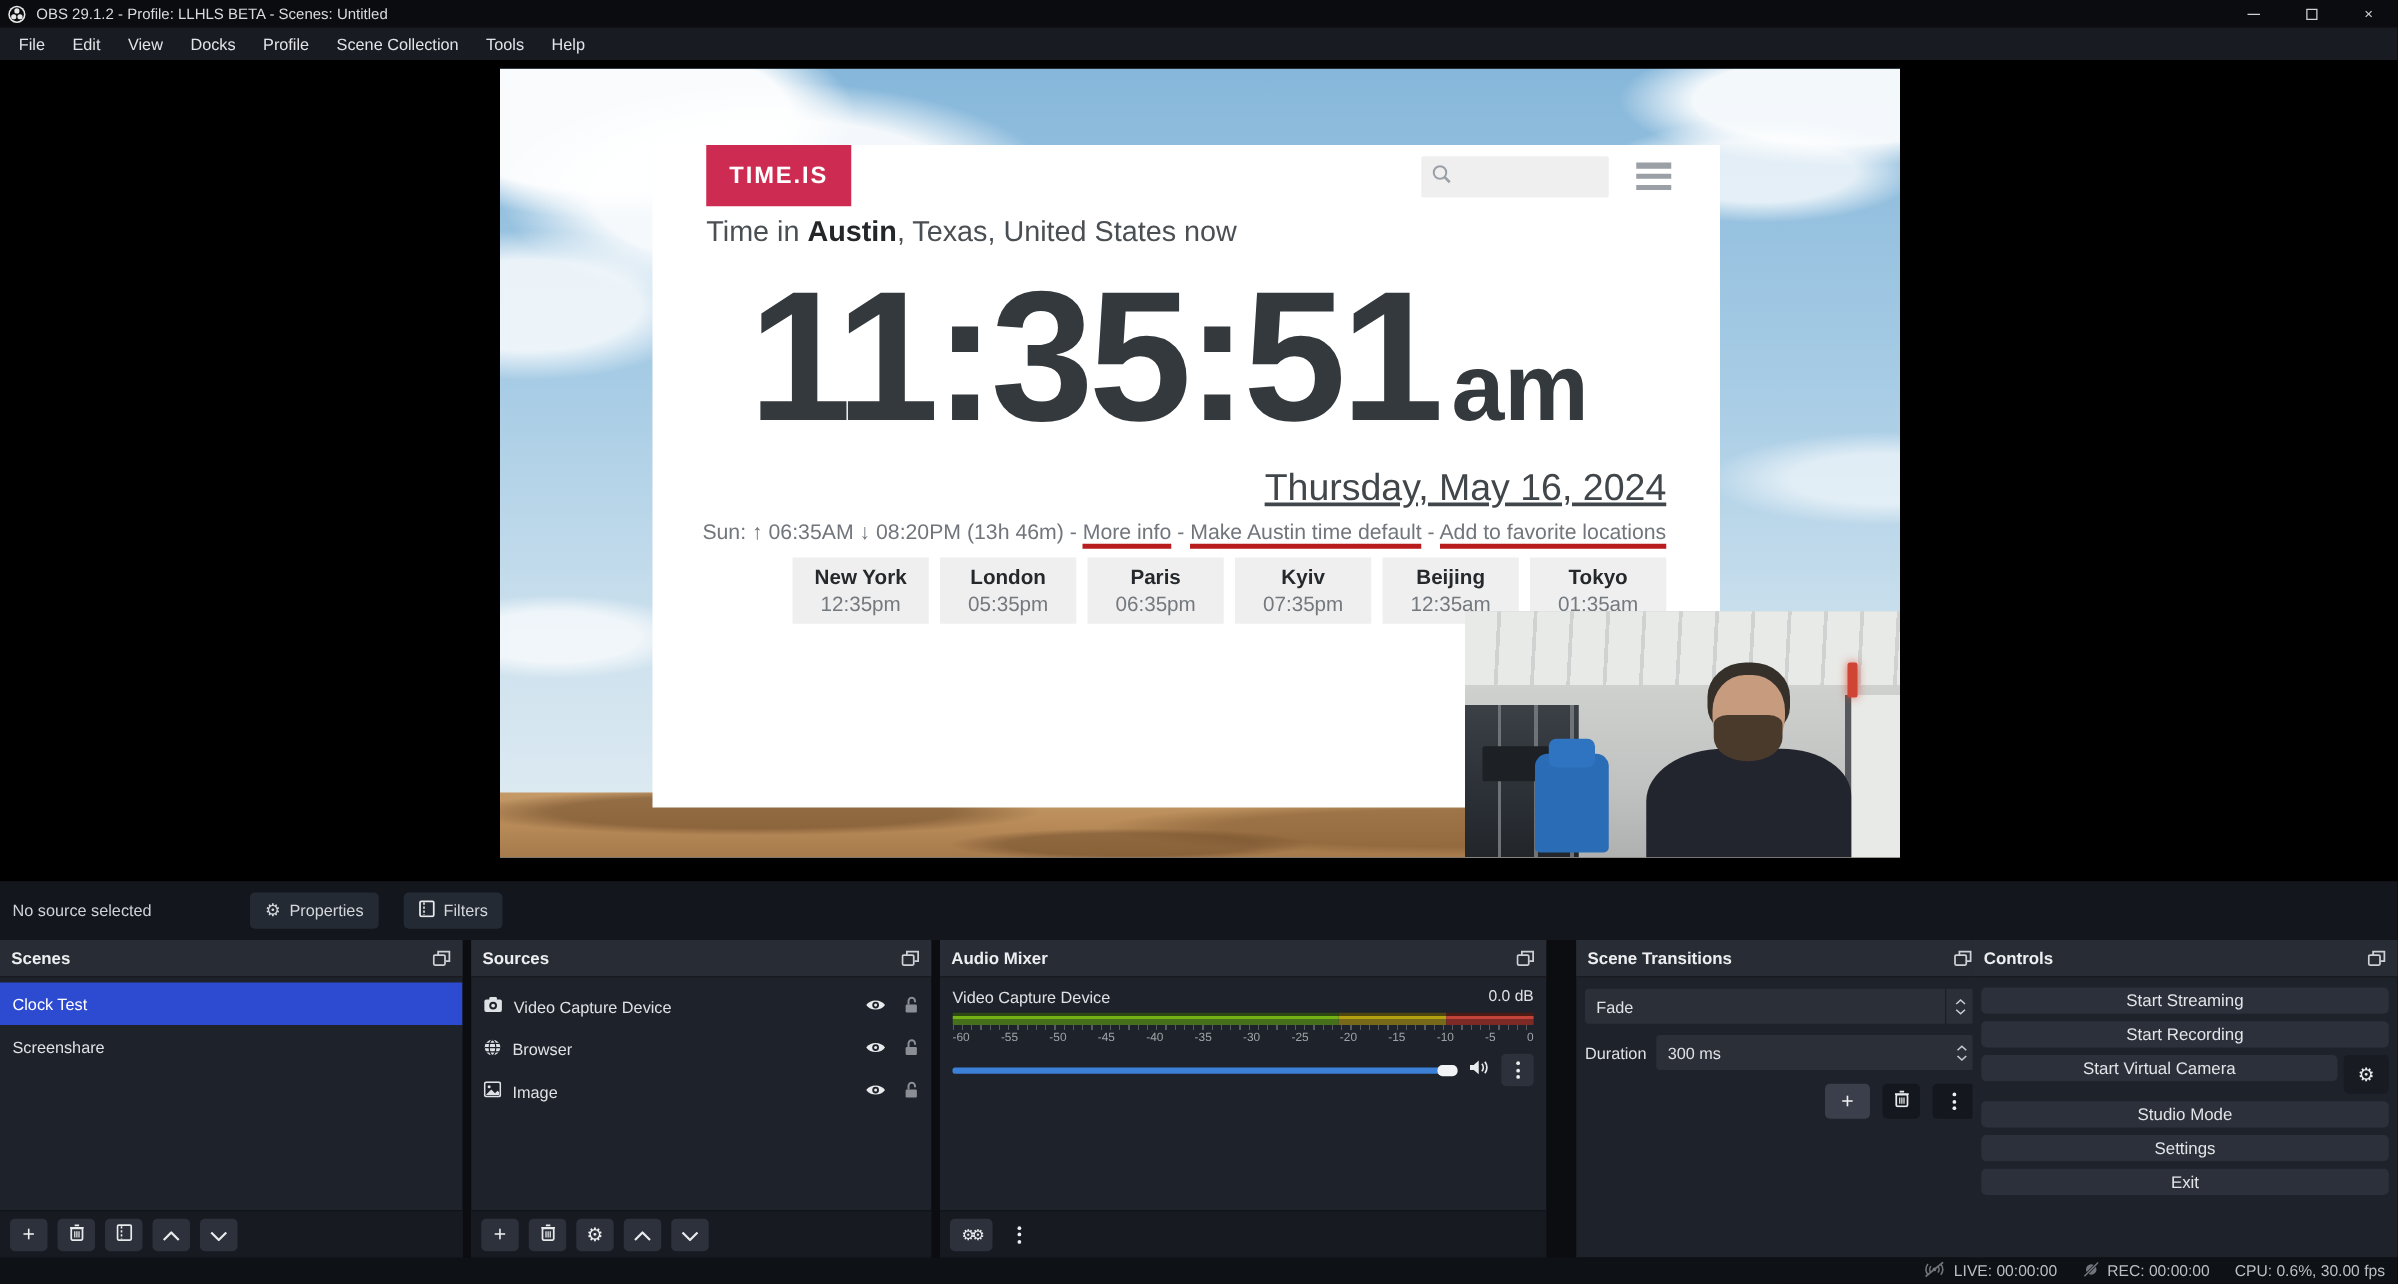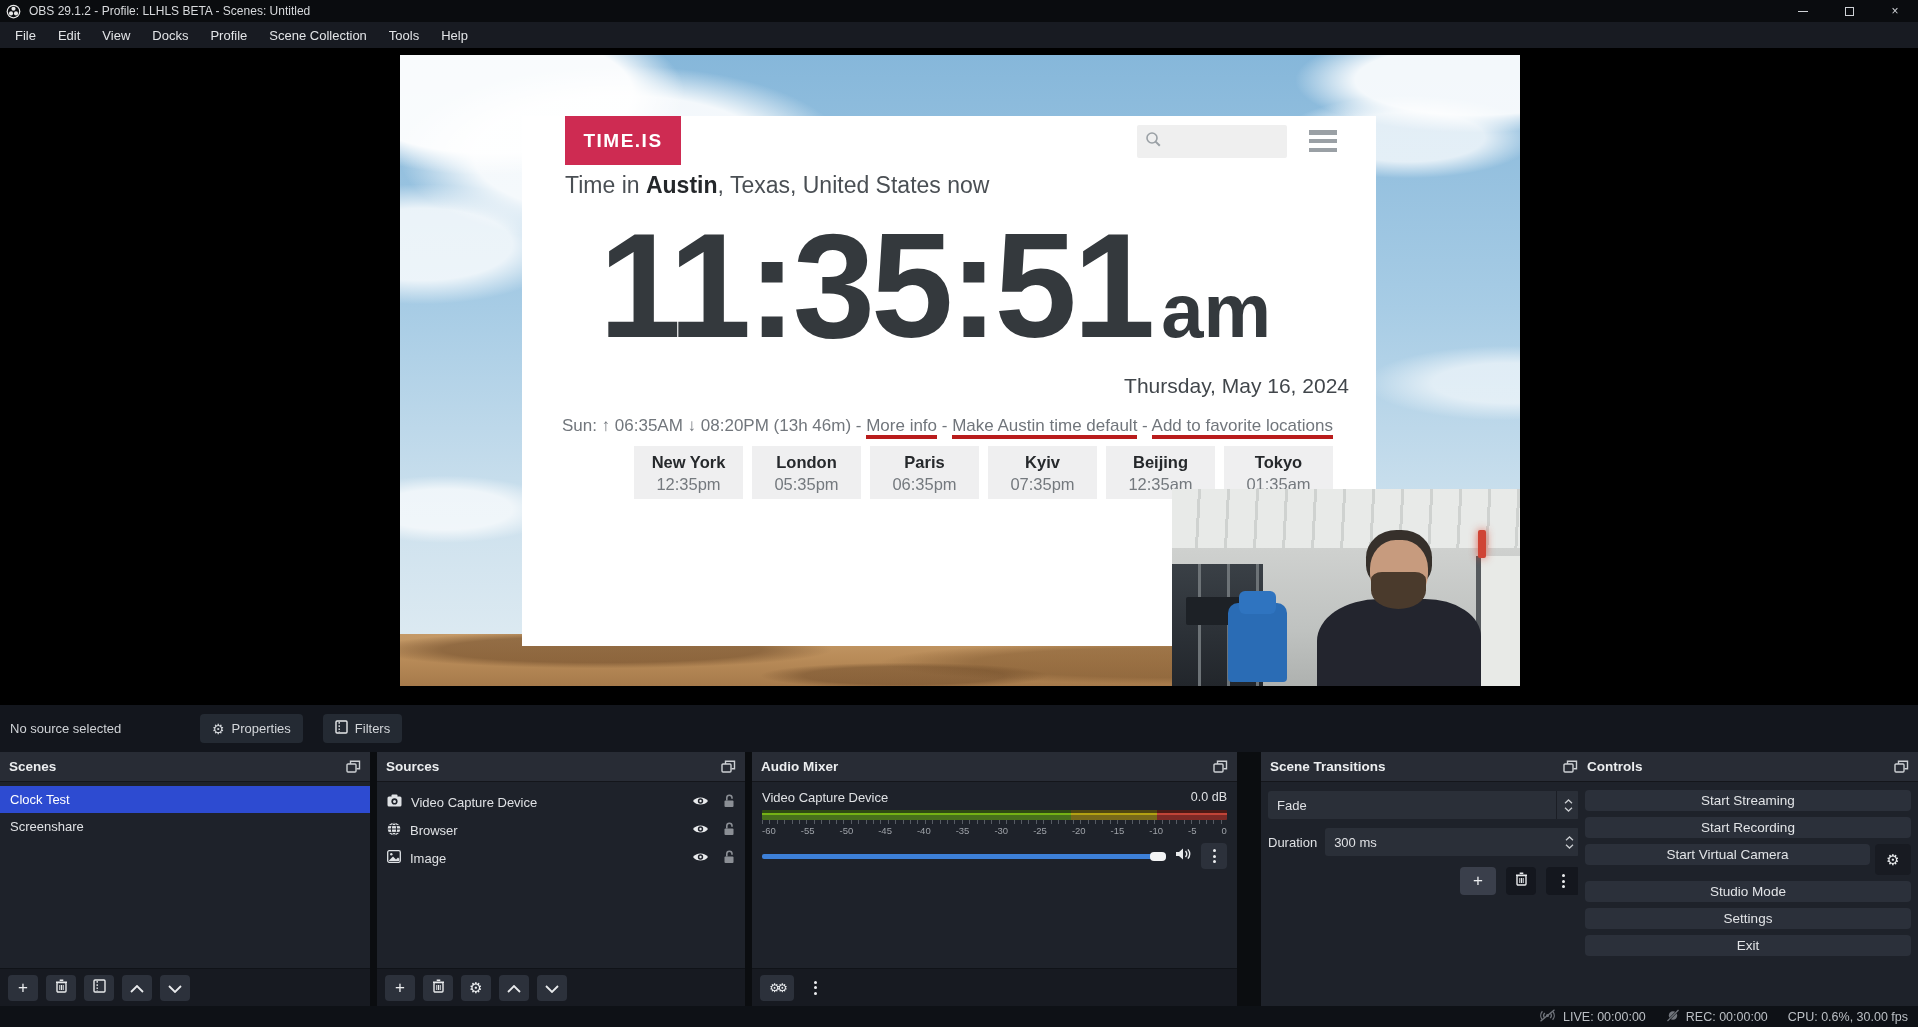--- a/index.html
+++ b/index.html
@@ -51,21 +51,21 @@
   .searchbox input { border:none; background:transparent; outline:none; width:110px; font-size:14px; }
   .hamburger { position:absolute; right:39px; top:14px; width:28px; height:22px;
     display:flex; flex-direction:column; justify-content:space-between; }
   .hamburger i { display:block; height:4.5px; background:#9aa0a5; }
   .heading { position:absolute; left:43px; top:56px; font-size:23px; color:#4a4f54; font-weight:400; }
   .heading b { color:#24272a; font-weight:800; }
   .bigtime { position:absolute; left:0; top:96px; width:100%; display:flex; justify-content:center;
     align-items:baseline; transform:translateX(-14px); }
   .bigtime .t { font-size:148px; font-weight:800; letter-spacing:-4px; color:#34393d; line-height:1; }
   .bigtime .ampm { font-size:76px; font-weight:800; color:#34393d; margin-left:10px; line-height:1; }
-  .dateline { position:absolute; right:27px; top:258px; font-size:21px; color:#41464b; }
+  .dateline { position:absolute; right:43px; top:258px; font-size:30px; color:#41464b;text-decoration:underline; }
   .sunline { position:absolute; right:43px; top:300px; font-size:17px; color:#71767c; }
   .sunline a { color:#71767c; text-decoration:none; border-bottom:4px solid #b91c1c; }
   .cities { position:absolute; right:43px; top:330px; display:flex; gap:9px; }
   .citybox { width:109px; height:53px; background:#efeff0; text-align:center; padding-top:5px; line-height:1.35; }
   .citybox .cn { font-size:16.5px; font-weight:800; color:#26292c; }
   .citybox .ct { font-size:16.5px; color:#74797e; }
 
   
   .webcam { position:absolute; left:772px; top:434px; width:349px; height:197px; overflow:hidden; background:#bcbfbe; }
   .wc-ceiling { position:absolute; left:0; top:0; width:100%; height:34%;
@@ -109,21 +109,21 @@
   .phead svg { margin-left:auto; }
   .pbody { flex:1 1 auto; position:relative; overflow:hidden; }
   .pfoot { flex:0 0 38px; background:#171a21; border-top:1px solid #101318; display:flex; align-items:center; gap:8px; padding:0 8px; }
   .toolbtn { width:30px; height:26px; background:#2c313b; border-radius:4px; display:flex; align-items:center;
     justify-content:center; color:#eceef0; font-size:17px; }
   .toolbtn.dark { background:#14171e; }
   .toolbtn.lite { background:#3a3f4b; }
   .dots { display:flex; flex-direction:column; gap:2.5px; }
   .dots i { width:3px; height:3px; border-radius:50%; background:#eceef0; }
 
-  .listrow { height:27px; display:flex; align-items:center; padding:2px 10px; color:#dfe1e4; font-size:13px; gap:9px; }
+  .listrow { height:27px; display:flex; align-items:center; padding:17px 10px; color:#dfe1e4; font-size:13px; gap:9px; }
   .listrow.sel { background:#2d4bd1; color:#fff; }
   .rowicons { margin-left:auto; display:flex; align-items:center; gap:14px; }
 
   
   .mixer { padding:8px 10px 0 10px; }
   .mixrow1 { display:flex; color:#dfe1e4; font-size:13px; }
   .mixrow1 .db { margin-left:auto; font-size:12.5px; }
   .meter { margin-top:5px; height:10px; display:flex; border-radius:1px; overflow:hidden; }
   .meter .seg { height:100%; }
   .seg.g { width:66.5%; background:linear-gradient(180deg,#2e4a13 0 28%,#74b215 28% 50%,#47701c 50% 100%); }

